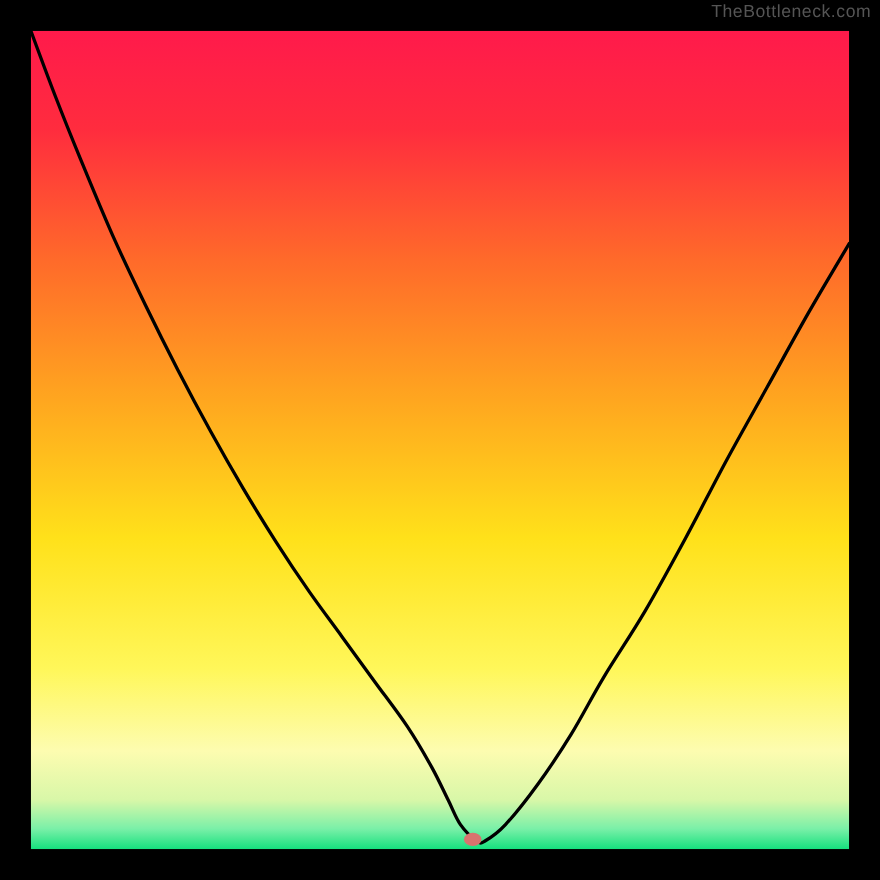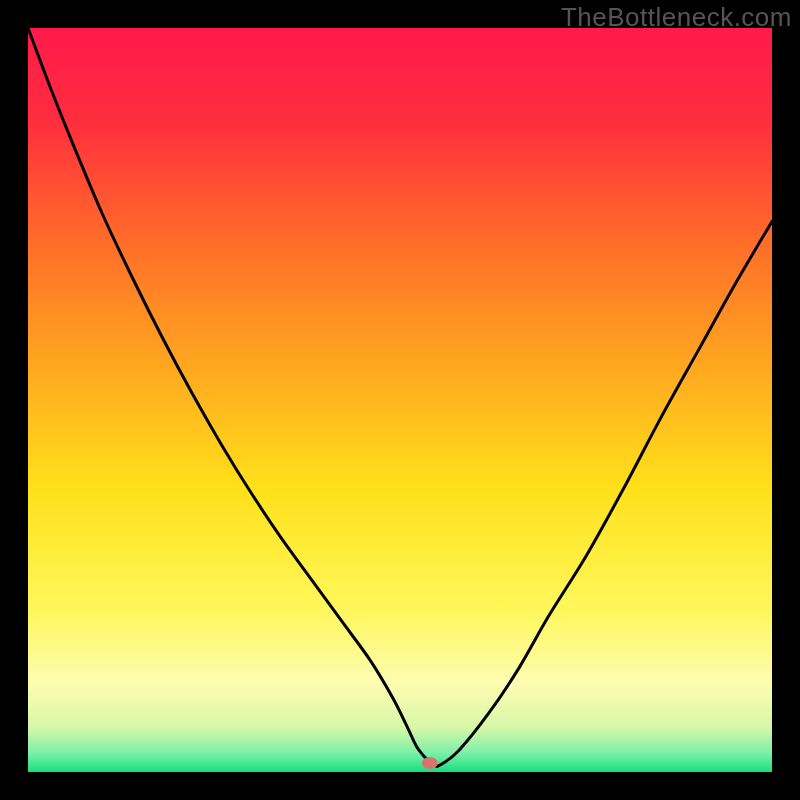--- a/index.html
+++ b/index.html
@@ -15,21 +15,21 @@
     position: relative;
     width: 800px;
     height: 800px;
     background: #000;
   }
   .watermark {
     position: absolute;
     top: 2px;
     right: 8px;
     color: #555;
-    font-size: 26px;
+    font-size: 16px;
     font-weight: 500;
     letter-spacing: 0.5px;
     user-select: none;
   }
   .plot-wrap {
     position: absolute;
     left: 28px;
     top: 28px;
     width: 744px;
     height: 744px;

